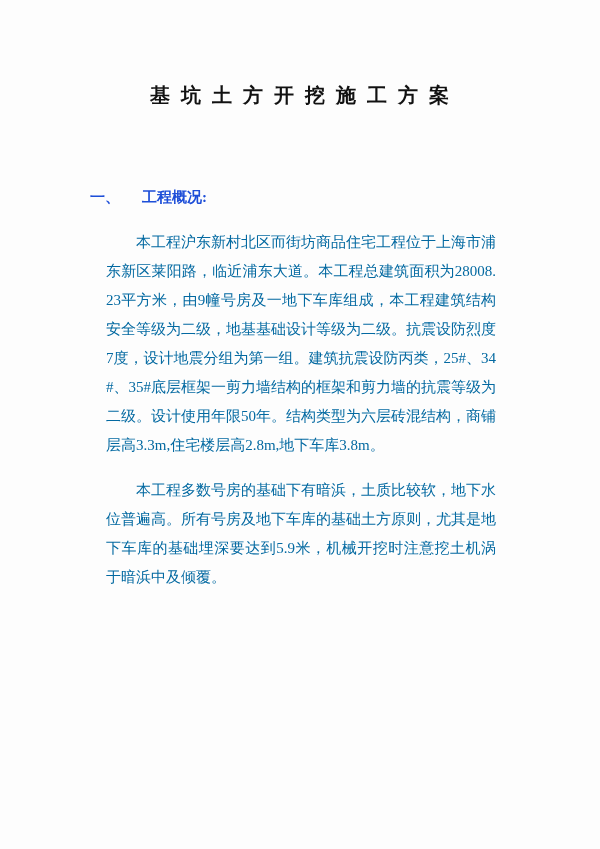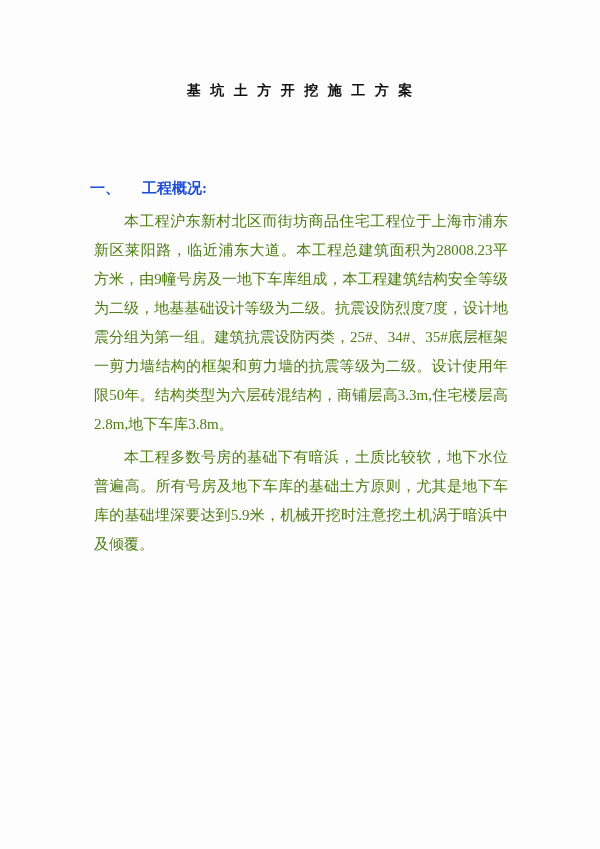--- a/index.html
+++ b/index.html
@@ -15,42 +15,42 @@
     background: #fdfdfd;
     box-sizing: border-box;
     padding: 82px 88px 0 90px;
     font-family: "Liberation Serif", "DejaVu Serif", serif;
     color: #141414;
     overflow: hidden;
   }
   .doc-title {
     margin: 0 0 74px 0;
     text-align: center;
-    font-size: 14px;
+    font-size: 20px;
     font-weight: bold;
     letter-spacing: 3px;
     color: #111;
   }
   .section-heading {
     font-size: 15px;
     font-weight: bold;
     line-height: 29px;
     color: #1d4ed8;
     white-space: nowrap;
   }
   .section-heading .sec-num {
     margin-right: 22px;
   }
   .para {
-    margin: 4px;
+    margin: 16px;
     font-size: 15px;
     line-height: 29px;
     text-align: justify;
     text-indent: 2em;
-    color: #4d7c0f;
+    color: #0369a1;
     word-break: break-all;
   }
 </style>
 </head>
 <body>
 
 <div class="page">
 
   <h1 class="doc-title">基 坑 土 方 开 挖 施 工 方 案</h1>
 

